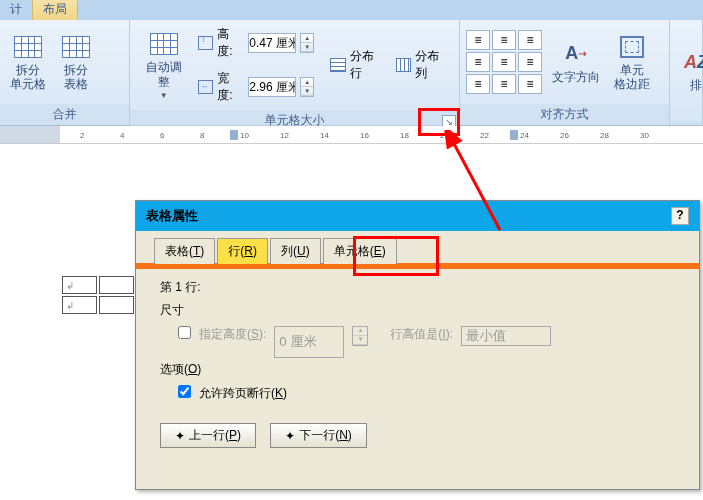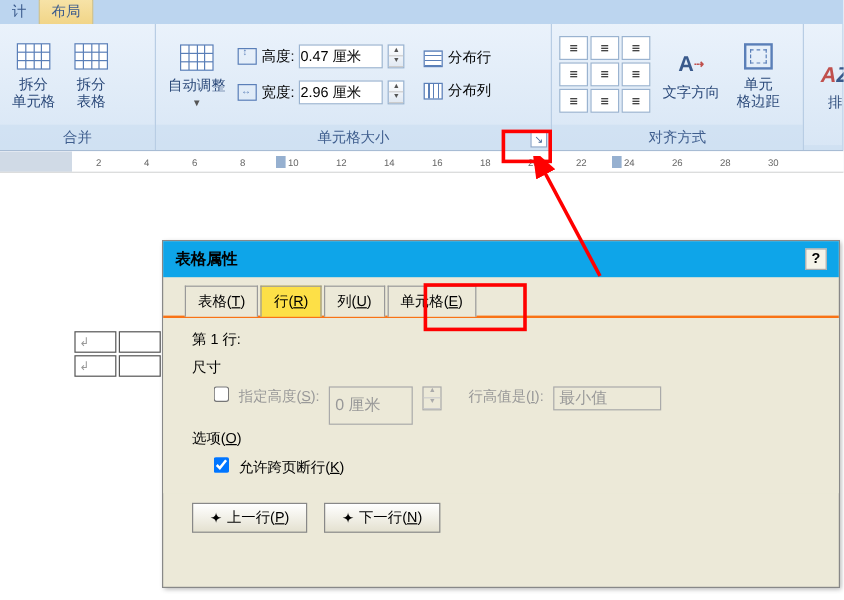--- a/index.html
+++ b/index.html
@@ -16,21 +16,21 @@
   .group-label { text-align: center; font-size: 12px; color: #3f5e8e; padding: 2px 0; background: rgba(200,220,240,0.5); position: relative; }
 
   .rb-btn { display: flex; flex-direction: column; align-items: center; gap: 2px; padding: 2px 4px; cursor: pointer; border-radius: 3px; }
   .rb-btn .ico { width: 32px; height: 28px; display: flex; align-items: center; justify-content: center; }
   .rb-btn .lbl { font-size: 12px; color: #2c4a7a; text-align: center; line-height: 1.2; }
 
   .mini-grid { width: 28px; height: 22px; display: grid; grid-template-columns: repeat(4,1fr); grid-template-rows: repeat(3,1fr); gap: 1px; background: #5a7fb8; padding: 1px; }
   .mini-grid div { background: #fff; }
 
   .size-row { display: flex; align-items: center; gap: 4px; margin: 2px 0; }
-  .size-input { width: 70px; height: 20px; border: 1px solid #9ab3d0; background: #fff; font-size: 12px; padding: 0 0; }
+  .size-input { width: 48px; height: 20px; border: 1px solid #9ab3d0; background: #fff; font-size: 12px; padding: 0 0; }
   .spin { width: 14px; height: 20px; border: 1px solid #9ab3d0; background: linear-gradient(#fff,#e0e8f2); display: flex; flex-direction: column; }
   .spin div { flex: 1; display: flex; align-items: center; justify-content: center; font-size: 6px; color: #555; border-bottom: 1px solid #ccc; }
 
   .dist-btn { display: flex; align-items: center; gap: 4px; padding: 2px; cursor: pointer; }
   .dist-btn .di { width: 16px; height: 14px; }
 
   .align-grid { display: grid; grid-template-columns: repeat(3, 24px); grid-template-rows: repeat(3, 20px); gap: 2px; }
   .align-cell { border: 1px solid #9ab3d0; background: #fff; display: flex; align-items: center; justify-content: center; cursor: pointer; }
 
   .launcher { position: absolute; right: 3px; bottom: 2px; width: 14px; height: 14px; border: 1px solid #8aa5c8; background: #fff; display: flex; align-items: center; justify-content: center; font-size: 9px; color: #4a6a9a; cursor: pointer; }
@@ -38,21 +38,21 @@
   .ruler { height: 18px; background: #f0f4f9; border-bottom: 1px solid #ccc; position: relative; overflow: hidden; font-size: 8px; color: #666; }
 
   .doc-area { position: relative; background: #fff; height: 357px; }
   .doc-table { position: absolute; left: 60px; top: 130px; }
   .doc-table td { border: 1px solid #555; width: 35px; height: 18px; font-size: 10px; color: #999; padding-left: 3px; }
 
   .dialog { position: absolute; left: 135px; top: 200px; width: 565px; height: 290px; background: #ece9d8; border: 1px solid #888; box-shadow: 2px 2px 4px rgba(0,0,0,0.3); }
   .dlg-title { background: #0ea5e9; padding: 6px 10px; font-size: 13px; font-weight: bold; display: flex; justify-content: space-between; }
   .help-btn { width: 18px; height: 18px; border: 1px solid #aaa; background: #f5f3e8; text-align: center; font-size: 12px; cursor: pointer; }
 
-  .dlg-tabs { display: flex; padding: 6px 18px 0; gap: 0; border-bottom: 2px solid #f97316; }
+  .dlg-tabs { display: flex; padding: 6px 18px 0; gap: 0; border-bottom: 6px solid #f97316; }
   .dlg-tab { padding: 4px 10px; border: 1px solid #999; border-bottom: none; background: #ece9d8; margin-right: 2px; cursor: pointer; position: relative; top: 1px; }
   .dlg-tab .u { text-decoration: underline; }
   .dlg-tab.sel { background: #fde047; z-index: 2; }
 
   .dlg-body { padding: 10px 24px; background: #ece9d8; }
   .section { margin: 0 0; }
   .sect-head { color: #000; margin-bottom: 4px; }
   .field-row { display: flex; gap: 8px; margin-left: 18px; padding: 3px 0; }
   .chk { width: 13px; height: 13px; }
   .disabled-input { width: 70px; height: 32px; background: #ece9d8; border: 1px solid #aaa; color: #999; padding: 0 4px; }
@@ -162,21 +162,21 @@
                 <span style="position:absolute;left:2px;top:0;font-size:8px;color:#5a7fb8">↔</span>
               </span>
             <span>宽度:</span>
             <input class="size-input" value="2.96 厘米" style="">
             <div class="spin">
                 <div>▲</div>
                 <div>▼</div>
               </div>
           </div>
         </div>
-        <div style="display:flex;flex-direction:column;gap:6px;margin-left:8px">
+        <div style="display:flex;flex-direction:row;gap:6px;margin-left:8px">
           <div class="dist-btn">
             <span class="di" style="border:1px solid #5a7fb8;background:repeating-linear-gradient(#fff,#fff 3px,#5a7fb8 3px,#5a7fb8 4px)"></span>
             <span>分布行</span>
           </div>
           <div class="dist-btn">
             <span class="di" style="border:1px solid #5a7fb8;background:repeating-linear-gradient(90deg,#fff,#fff 3px,#5a7fb8 3px,#5a7fb8 4px)"></span>
             <span>分布列</span>
           </div>
         </div>
       </div>

